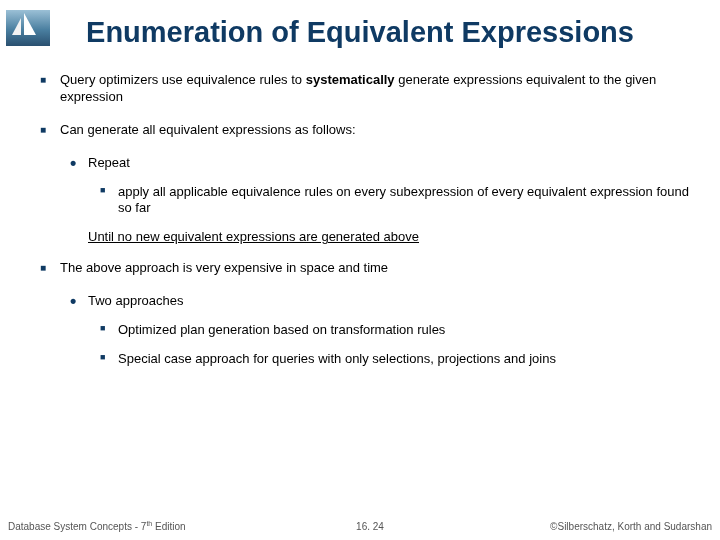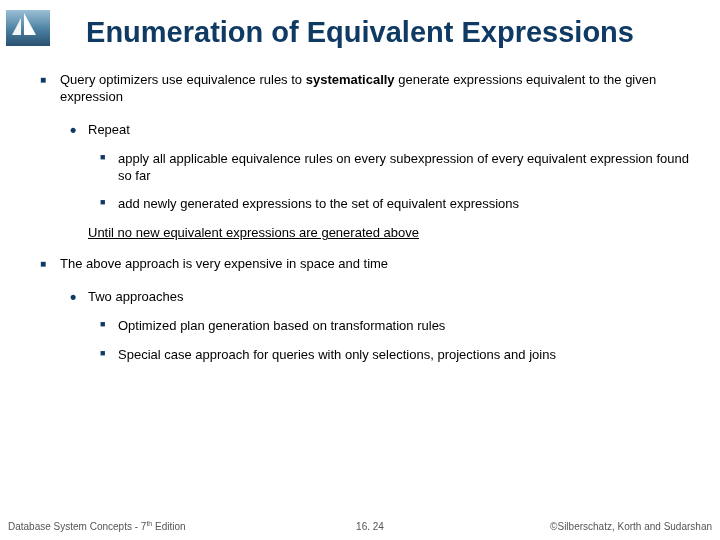--- a/index.html
+++ b/index.html
@@ -126,23 +126,23 @@
   <div class="sail2"></div>
   <div class="sail"></div>
 </div>
 
 <div class="title">Enumeration of Equivalent Expressions</div>
 
 <div class="content">
   <div class="b1">
     <span>Query optimizers use equivalence rules to </span><strong>systematically</strong><span> generate expressions equivalent to the given expression</span>
   </div>
+  <div class="b1">Can generate all equivalent expressions as follows:</div>
   <div class="b2">Repeat</div>
   <div class="b3">apply all applicable equivalence  rules on every subexpression of every equivalent expression found so far</div>
-  <div class="b3">add newly generated expressions to the set of equivalent expressions</div>
   <div class="until">Until no new equivalent expressions are generated above</div>
   <div class="b1">The above approach is very expensive in space and time</div>
   <div class="b2">Two approaches</div>
   <div class="b3">Optimized plan generation based on transformation rules</div>
   <div class="b3">Special case approach for queries with only selections, projections and joins</div>
 </div>
 
 <div class="footer">
   <div class="footer-left">
     <span>Database System Concepts - 7</span><span class="sup">th</span><span> Edition</span>

